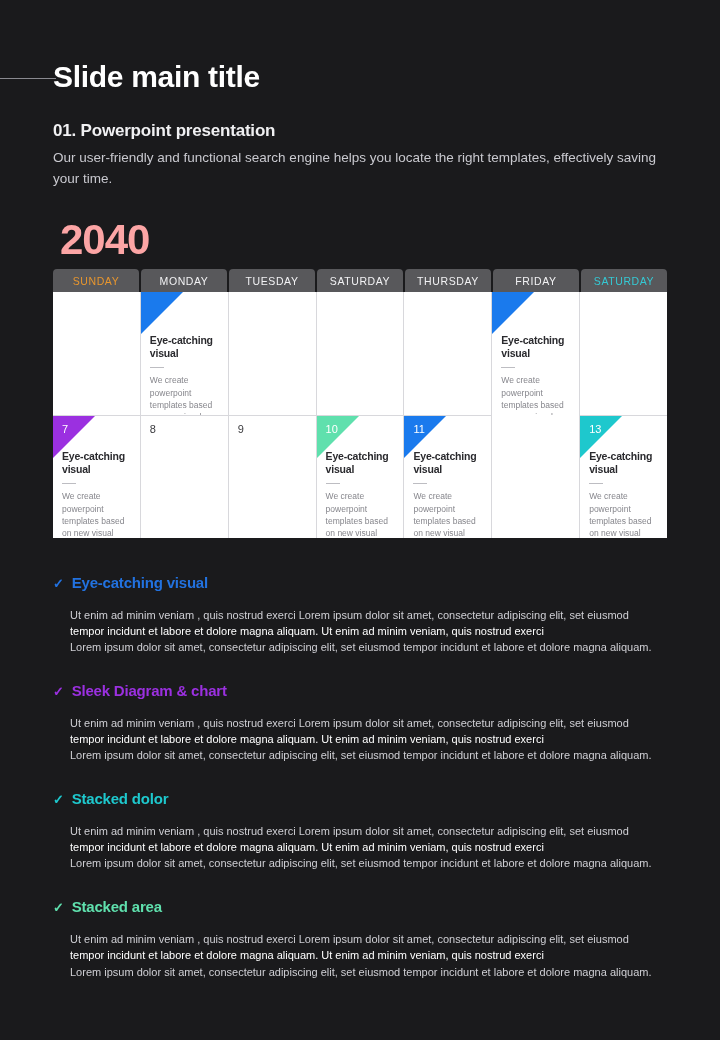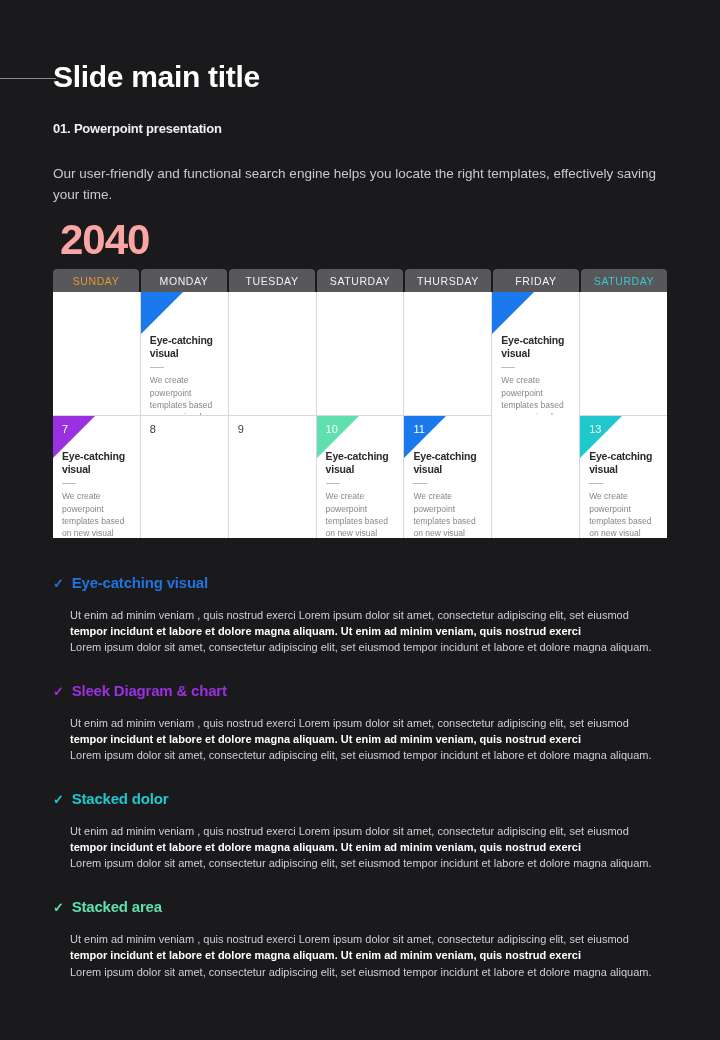--- a/index.html
+++ b/index.html
@@ -32,29 +32,29 @@
     top: 60px;
     font-size: 30px;
     font-weight: bold;
     color: #ffffff;
     letter-spacing: -0.3px;
   }
   .sub-title {
     position: absolute;
     left: 53px;
     top: 121px;
-    font-size: 13px;
+    font-size: 17px;
     font-weight: bold;
     color: #f0f0f2;
     letter-spacing: -0.2px;
   }
   .sub-desc {
     position: absolute;
     left: 53px;
-    top: 164px;
+    top: 148px;
     width: 625px;
     font-size: 13.5px;
     line-height: 1.55;
     color: #c9c9cf;
   }
 
   
   .cal-year {
     position: absolute;
     left: 60px;
@@ -169,21 +169,21 @@
   }
   .check-icon { font-size: 13px; line-height: 1; }
   .bullet-body {
     margin-top: 16px;
     padding-left: 17px;
     font-size: 11px;
     line-height: 1.46;
     color: #cfcfd4;
   }
   .bullet-body .strong {
-    font-weight: bold;
+    font-weight: normal;
     color: #ffffff;
   }
   .bullet-body p { margin: 0; }
 </style>
 </head>
 <body>
 
 <div class="slide">
 
   <div class="title-rule"></div>

